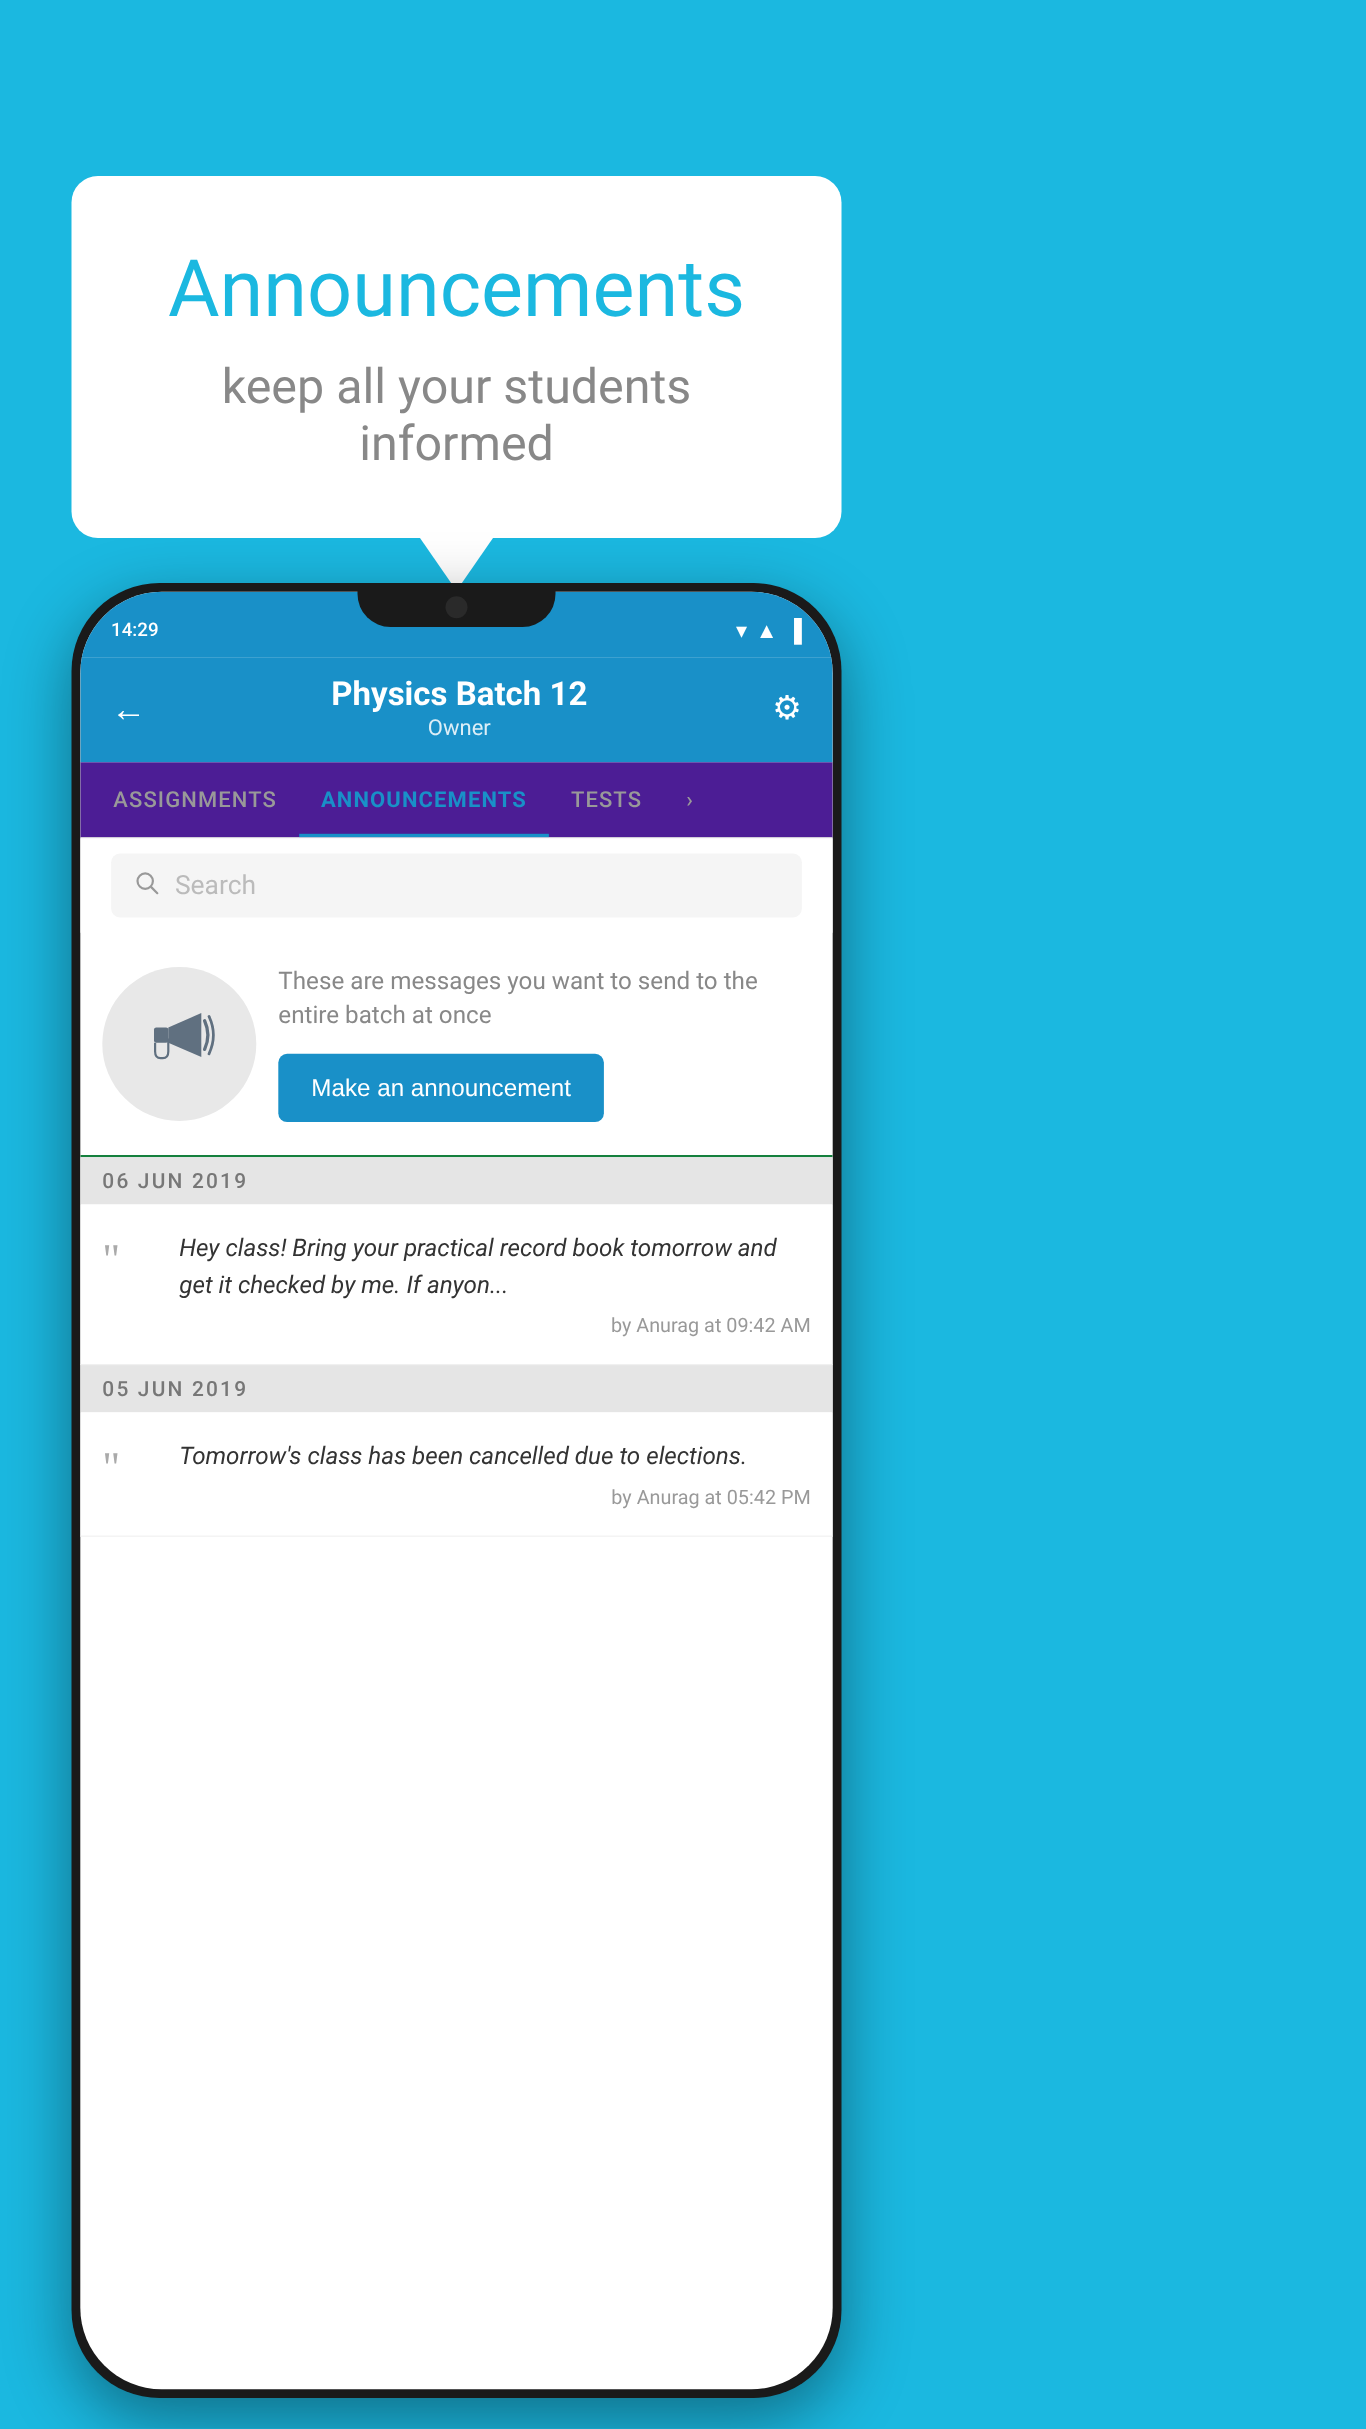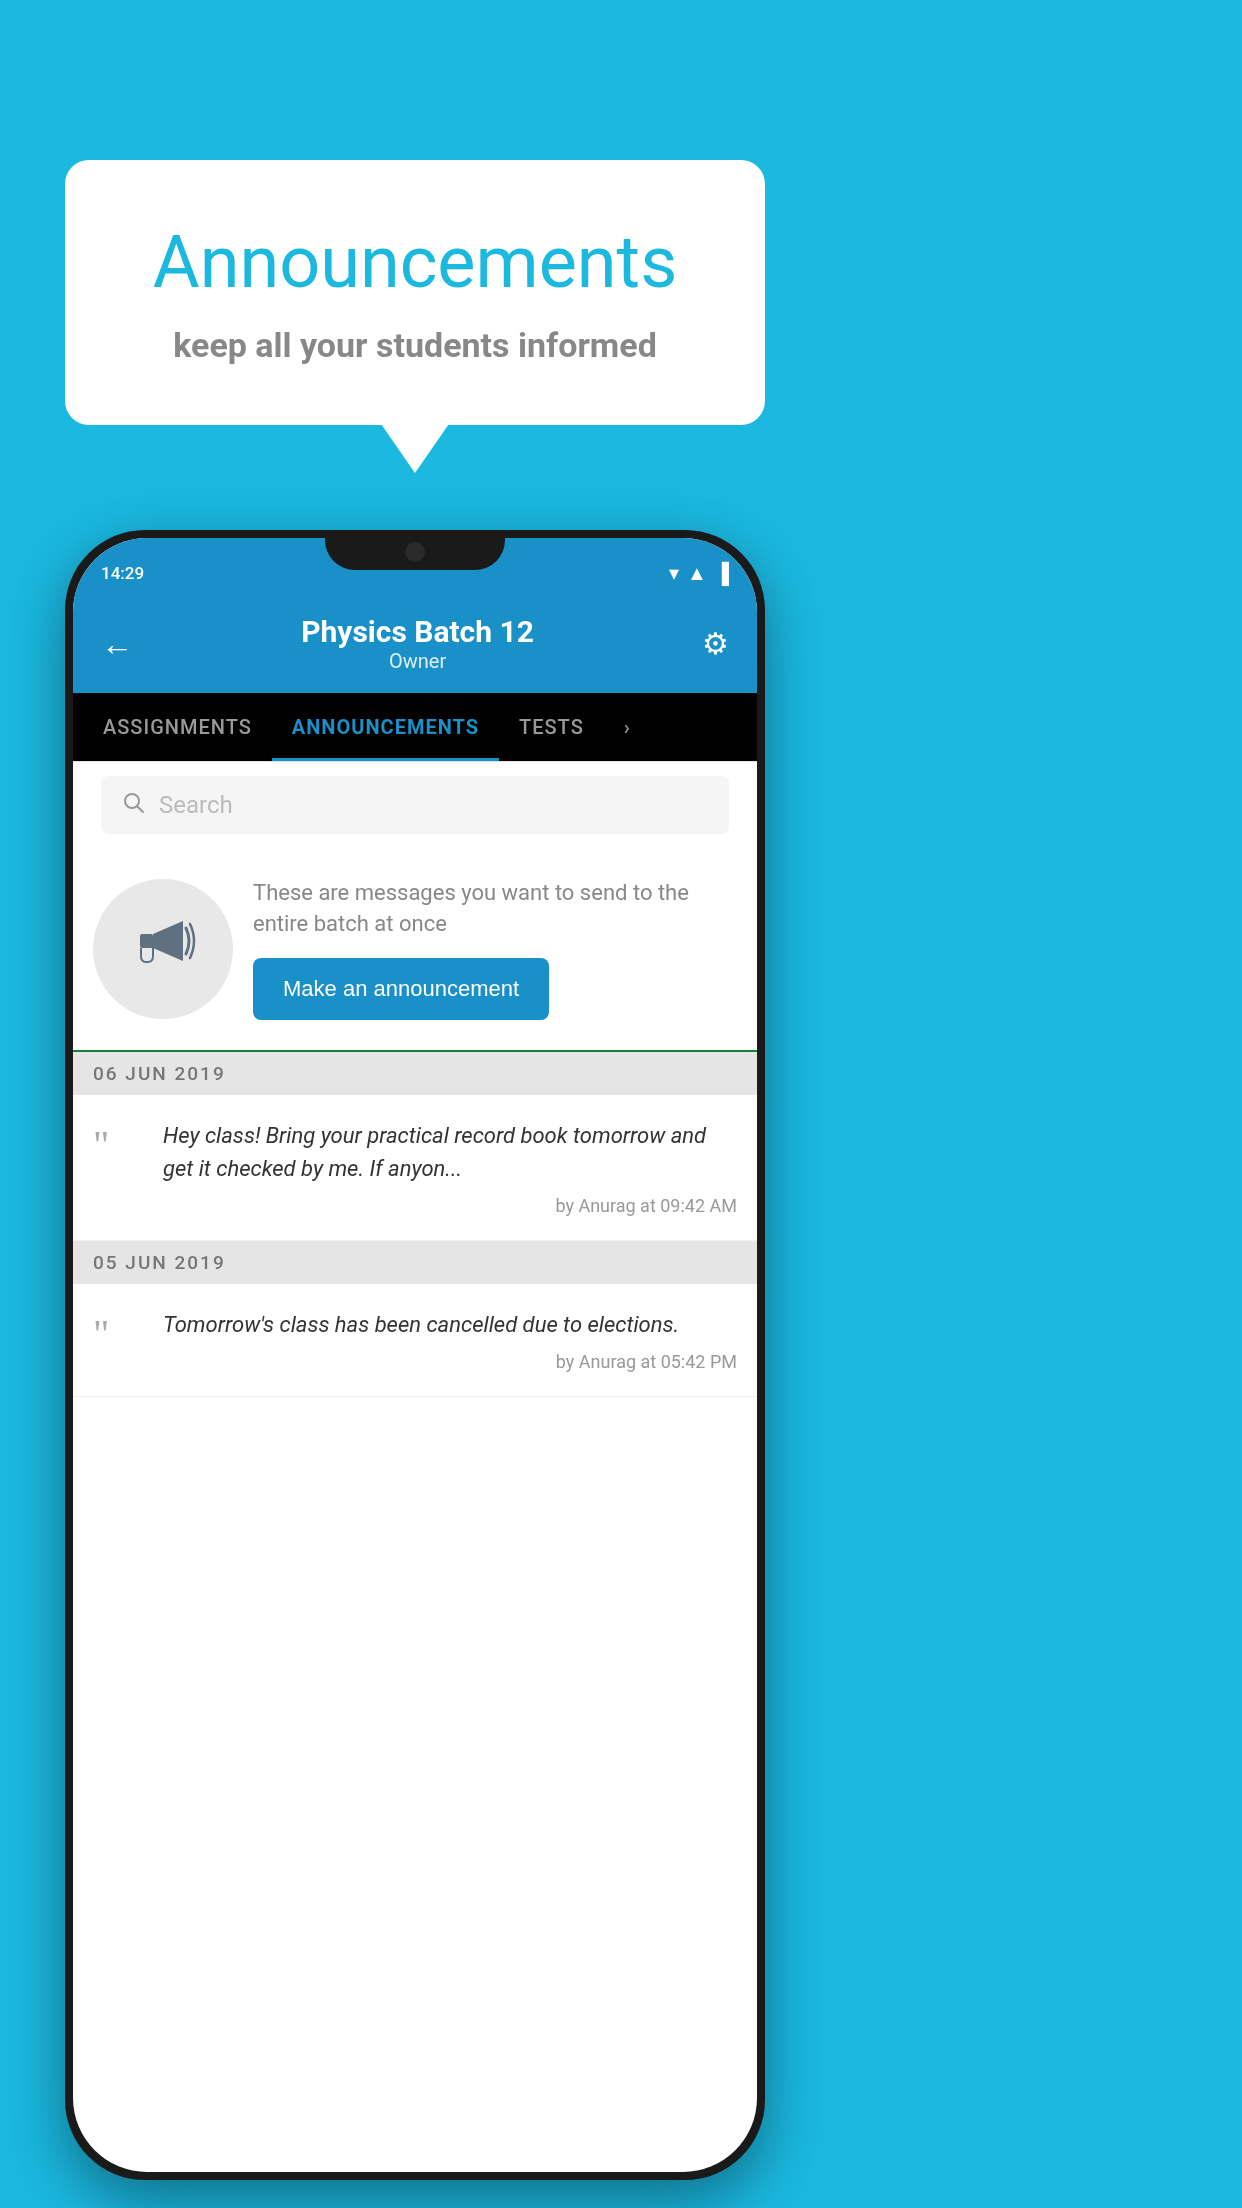--- a/index.html
+++ b/index.html
@@ -44,22 +44,22 @@
 
     .speech-bubble-title {
       color: #1BB8E0;
       font-size: 72px;
       font-weight: 400;
       margin-bottom: 20px;
     }
 
     .speech-bubble-subtitle {
       color: #888888;
-      font-size: 34px;
-      font-weight: 700;
+      font-size: 44px;
+      font-weight: 400;
     }
 
     
     .phone-container {
       position: absolute;
       top: 530px;
       left: 65px;
       width: 700px;
       height: 1650px;
     }
@@ -169,21 +169,21 @@
     }
 
     .gear-icon {
       color: white;
       font-size: 30px;
       cursor: pointer;
     }
 
     
     .tabs-bar {
-      background: #000000;
+      background: #4c1d95;
       display: flex;
       border-bottom: 1px solid #e0e0e0;
       padding: 0 10px;
     }
 
     .tab-item {
       padding: 22px 20px;
       font-size: 20px;
       color: #999;
       font-weight: 500;

